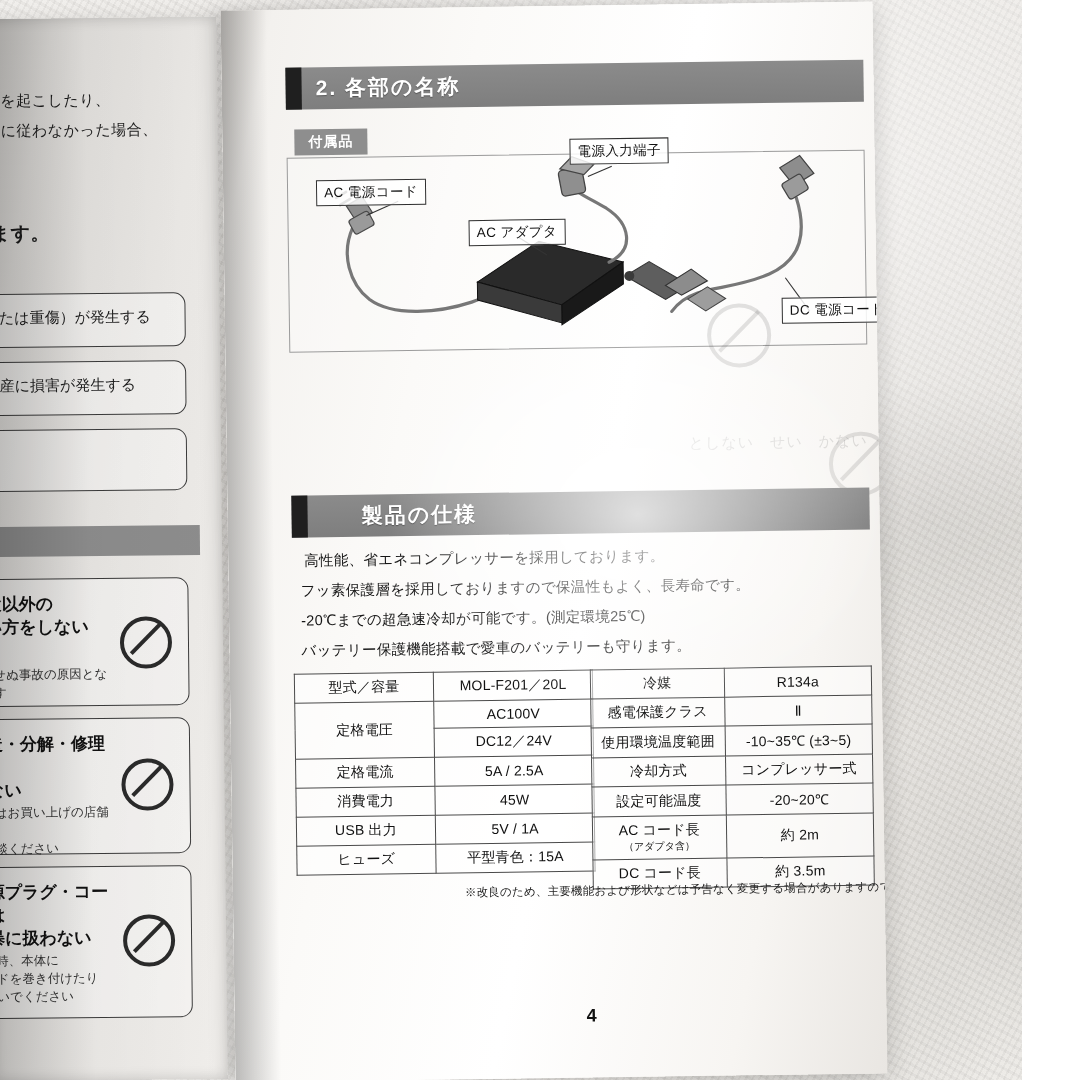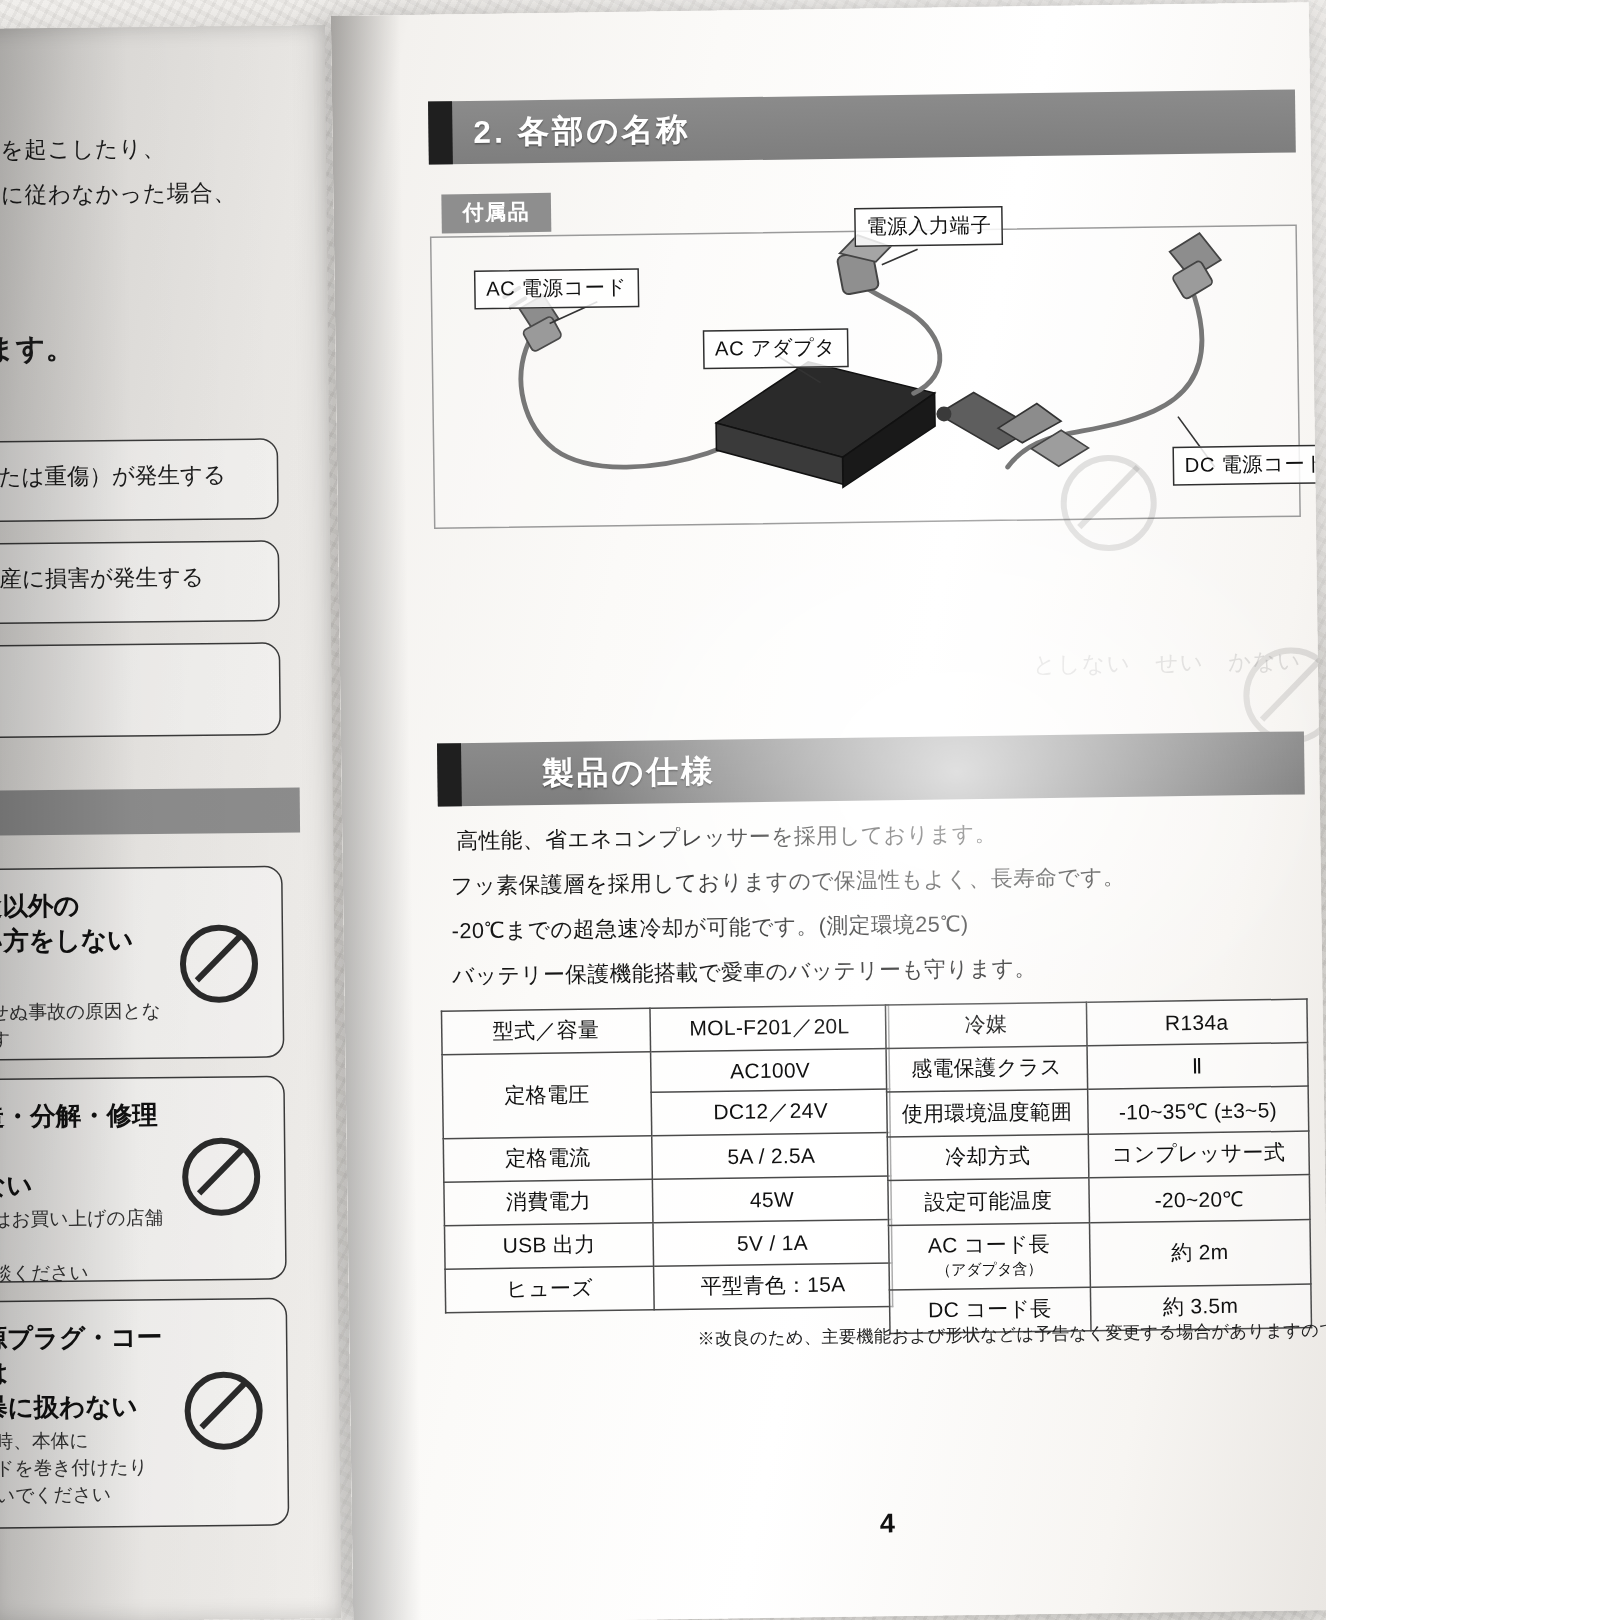--- a/index.html
+++ b/index.html
@@ -7,29 +7,30 @@
     padding: 0;
     width: 1080px;
     height: 1080px;
     overflow: hidden;
     font-family: "Liberation Sans", sans-serif;
   }
 
   
   #photo {
     position: relative;
-    width: 884px;
+    width: 1006px;
     height: 1080px;
     background:
       radial-gradient(circle at 78% 18%, rgba(255,255,255,0.55), rgba(0,0,0,0) 42%),
       radial-gradient(circle at 20% 92%, rgba(255,255,255,0.35), rgba(0,0,0,0) 38%),
       repeating-linear-gradient(118deg, rgba(0,0,0,0.035) 0 2px, rgba(255,255,255,0.05) 2px 6px),
       repeating-linear-gradient(28deg, rgba(0,0,0,0.03) 0 3px, rgba(255,255,255,0.045) 3px 8px),
       linear-gradient(160deg, #efedea 0%, #e7e4e0 35%, #dedbd6 62%, #eceae6 100%);
     overflow: hidden;
+    padding-left: 16px;
   }
   
   #photo::before {
     content: "";
     position: absolute;
     inset: 0;
     background:
       radial-gradient(ellipse 340px 200px at 930px 520px, rgba(0,0,0,0.05), rgba(0,0,0,0) 70%),
       radial-gradient(ellipse 300px 260px at 1010px 900px, rgba(0,0,0,0.06), rgba(0,0,0,0) 70%),
       radial-gradient(ellipse 260px 180px at 820px 1040px, rgba(0,0,0,0.05), rgba(0,0,0,0) 70%),

